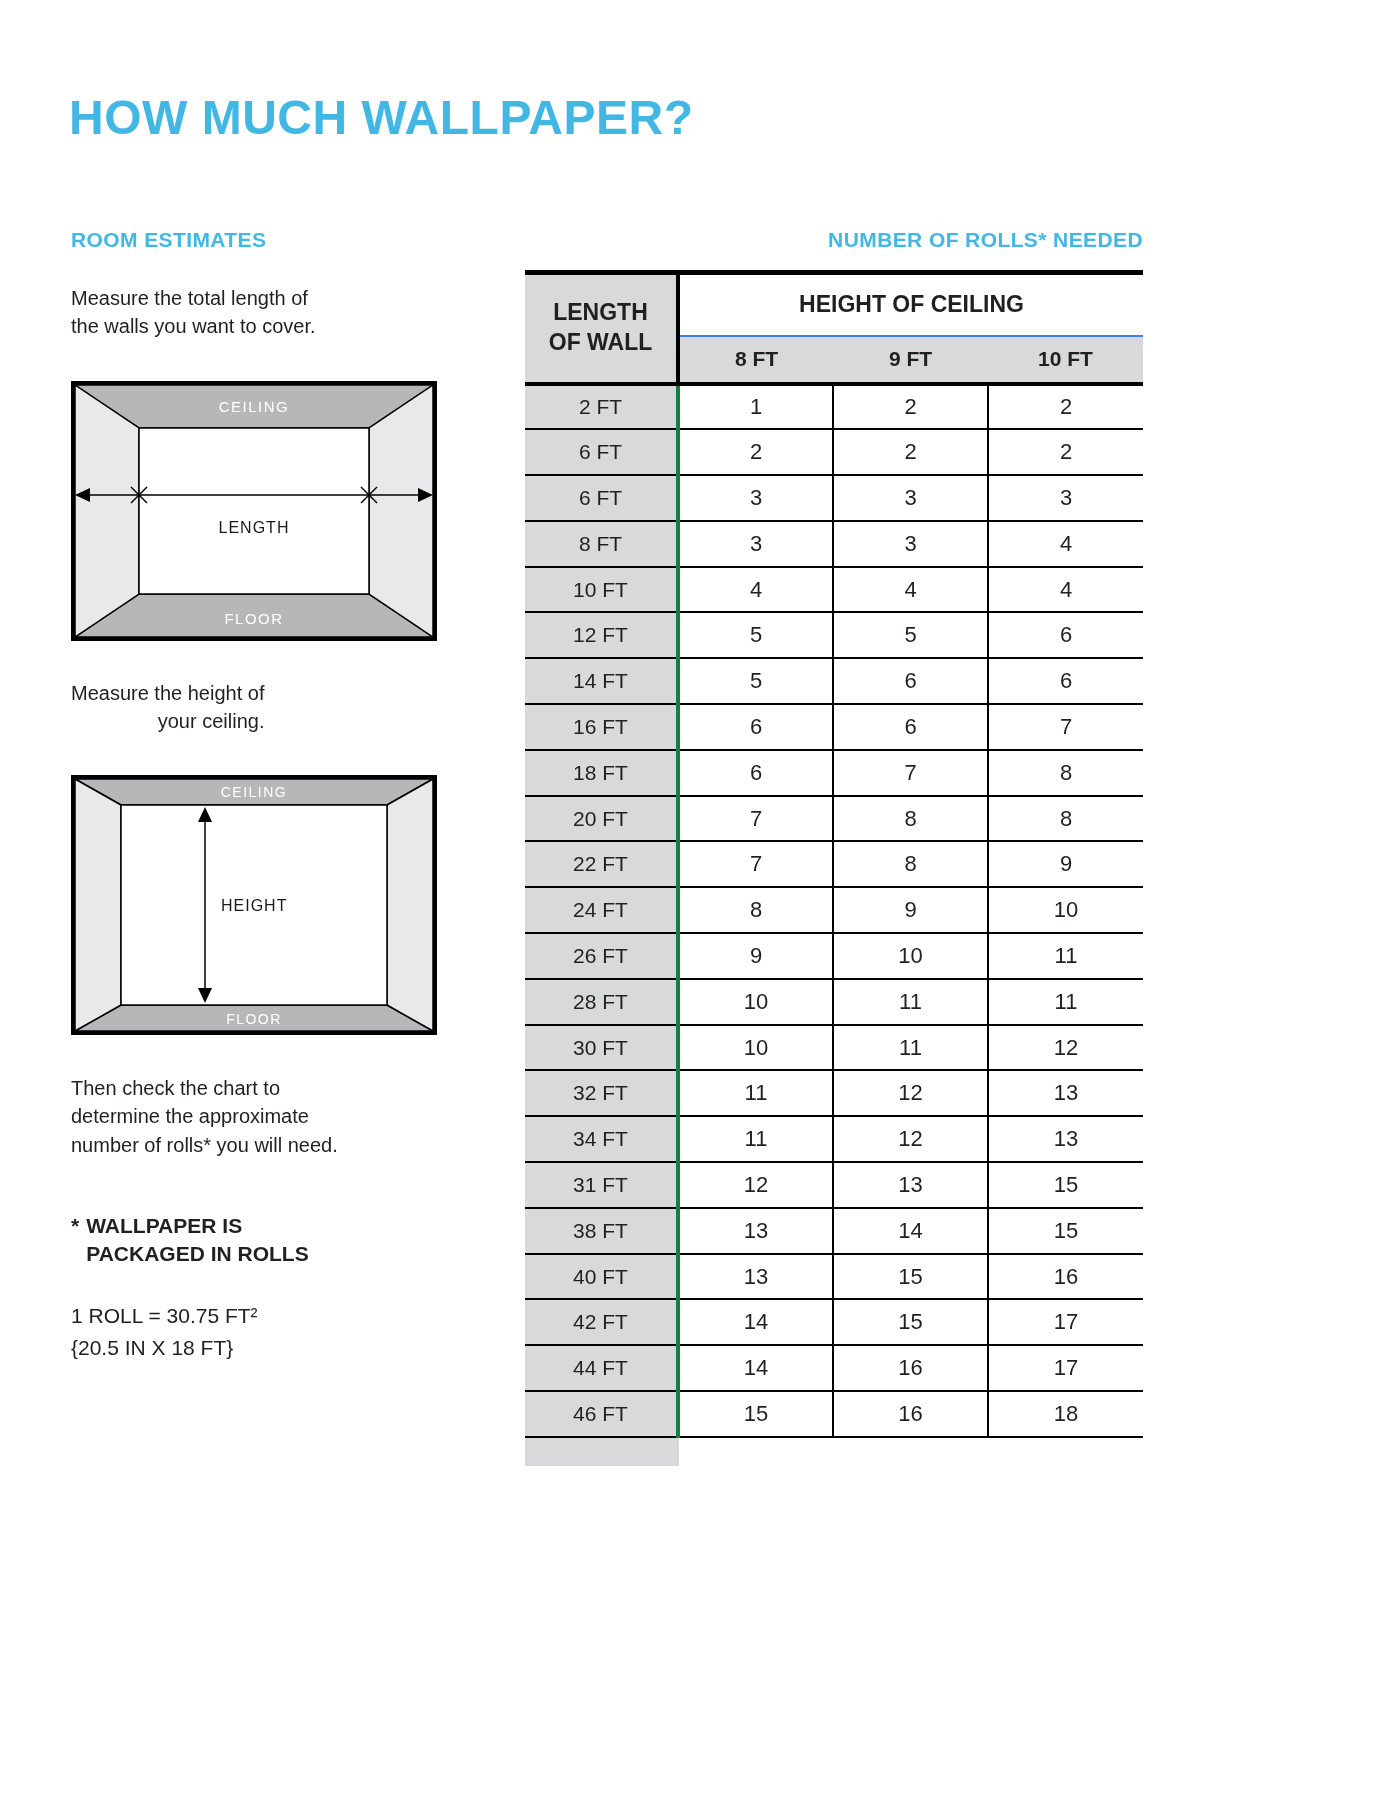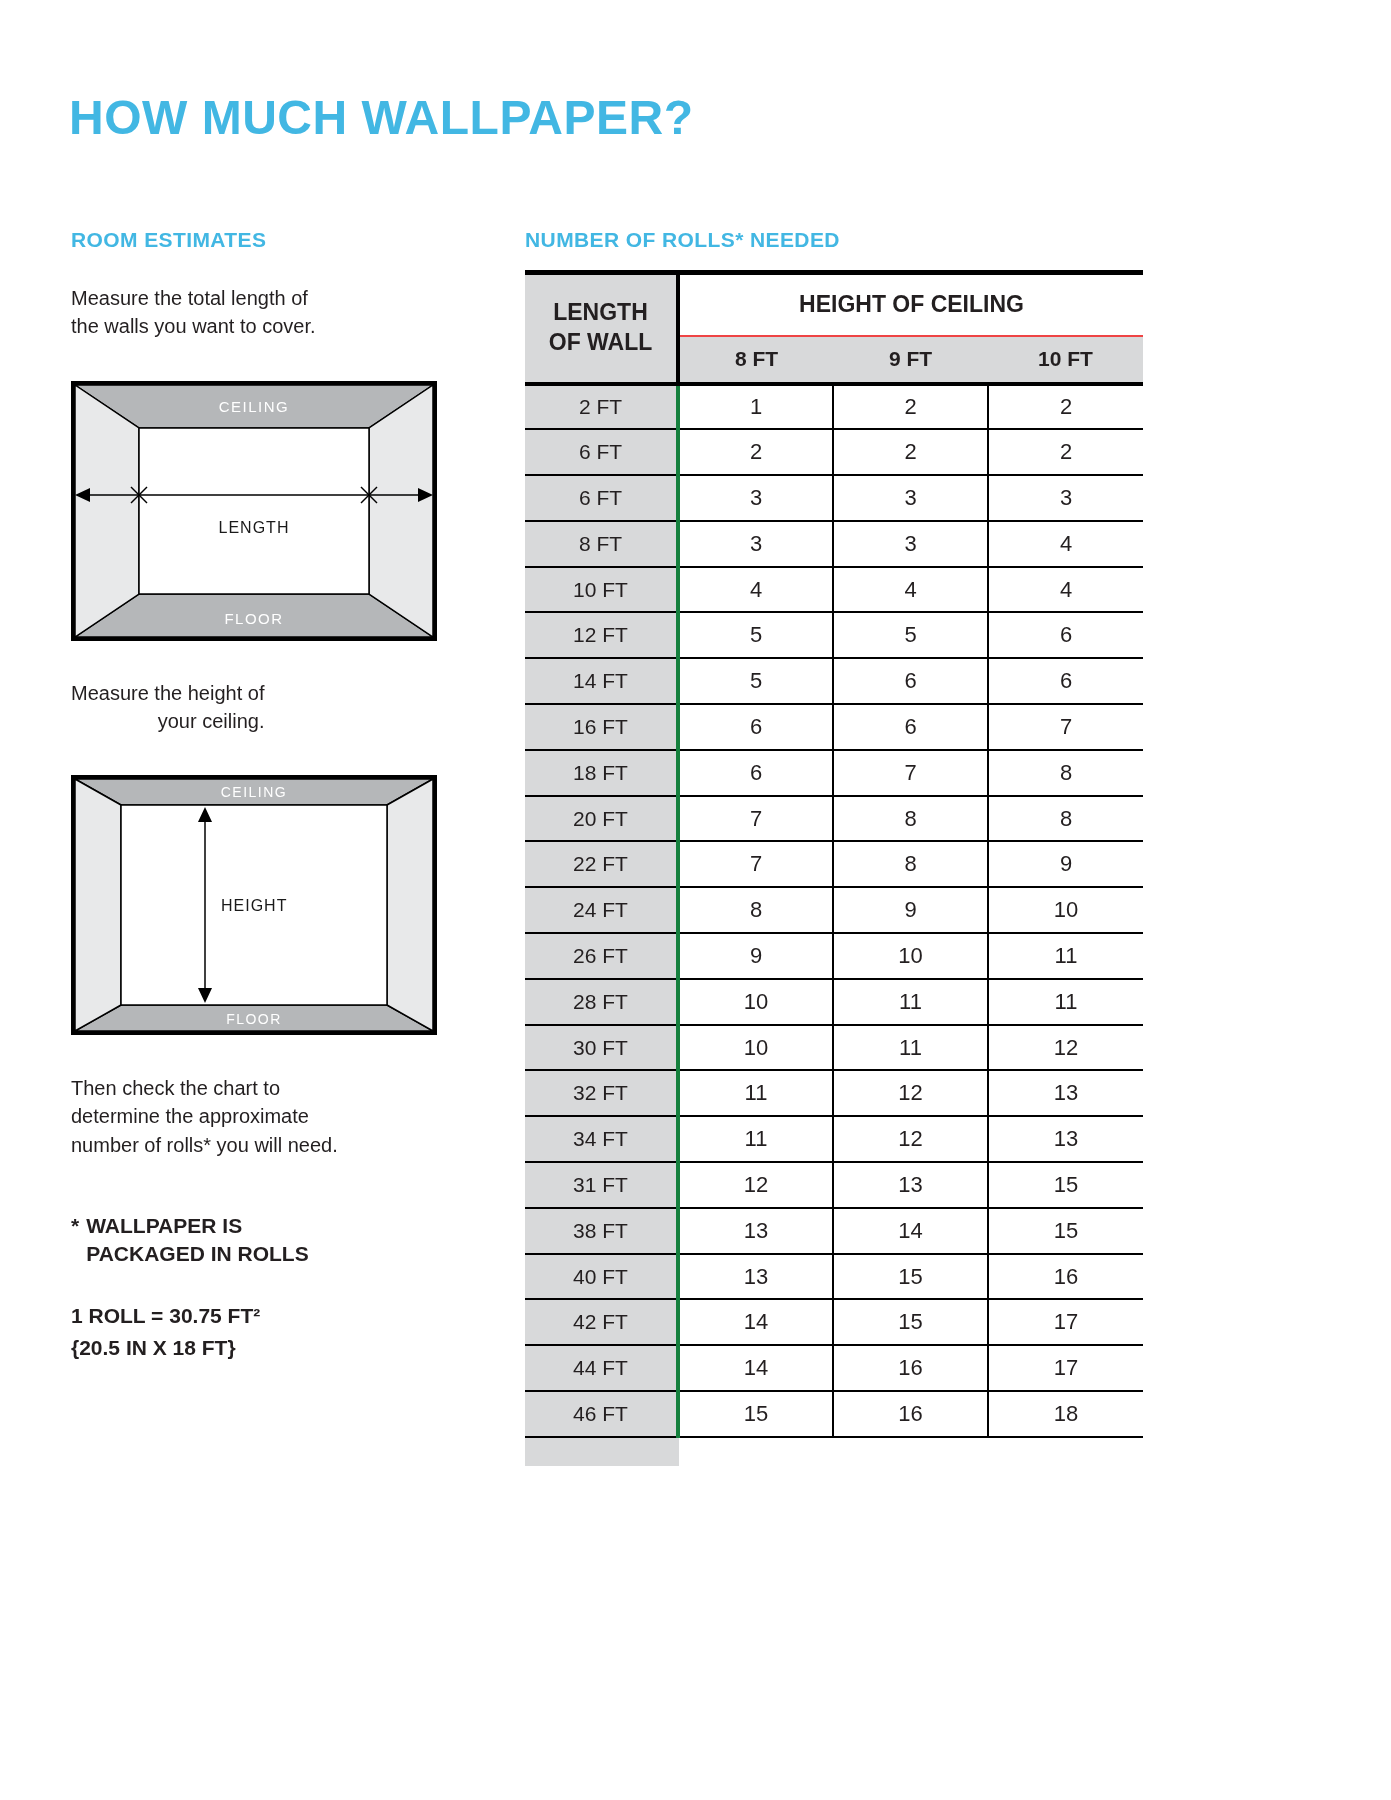--- a/index.html
+++ b/index.html
@@ -22,21 +22,21 @@
     color: #42b7e3;
     letter-spacing: 0.5px;
   }
   .section-heading {
     font-size: 21px;
     font-weight: 700;
     color: #42b7e3;
     letter-spacing: 0.4px;
   }
   .room-heading { left: 71px; top: 228px; text-align: center; }
-  .table-heading { left: 525px; top: 228px; width: 618px; text-align: left; }
+  .table-heading { left: 525px; top: 228px; width: 618px; text-align: right; }
 
   .body-text {
     font-size: 20px;
     line-height: 1.42;
     white-space: pre-line;
   }
   .step1 { left: 71px; top: 284px; }
   .step2 { left: 71px; top: 679px; text-align: right; }
   .step3 { left: 71px; top: 1074px; }
 
@@ -48,21 +48,21 @@
     display: flex;
     font-size: 21px;
     font-weight: 700;
     line-height: 1.35;
   }
   .packaging .star { margin-right: 7px; }
   .packaging .pack-text { white-space: pre-line; }
   .roll-size {
     left: 71px; top: 1300px;
     font-size: 21px;
-    font-weight: 700;
+    font-weight: 400;
     line-height: 1.5;
     white-space: pre-line;
   }
 
   
   .table-wrap { left: 525px; top: 270px; width: 618px; }
   .rolls-table {
     border-collapse: collapse;
     width: 618px;
     table-layout: fixed;
@@ -81,21 +81,21 @@
     border-top: 5px solid #000;
     border-right: 4px solid #000;
     border-bottom: 4px solid #000;
   }
   .ceil-head {
     height: 63px;
     background: #ffffff;
     font-size: 23px;
     font-weight: 700;
     border-top: 5px solid #000;
-    border-bottom: 2px solid #ef4444;
+    border-bottom: 2px solid #3b82f6;
   }
   .subhead-cell {
     height: 48px;
     background: #d8d9da;
     font-size: 21px;
     font-weight: 700;
     border-bottom: 4px solid #000;
   }
   .rolls-table tbody td {
     height: 45.8px;

